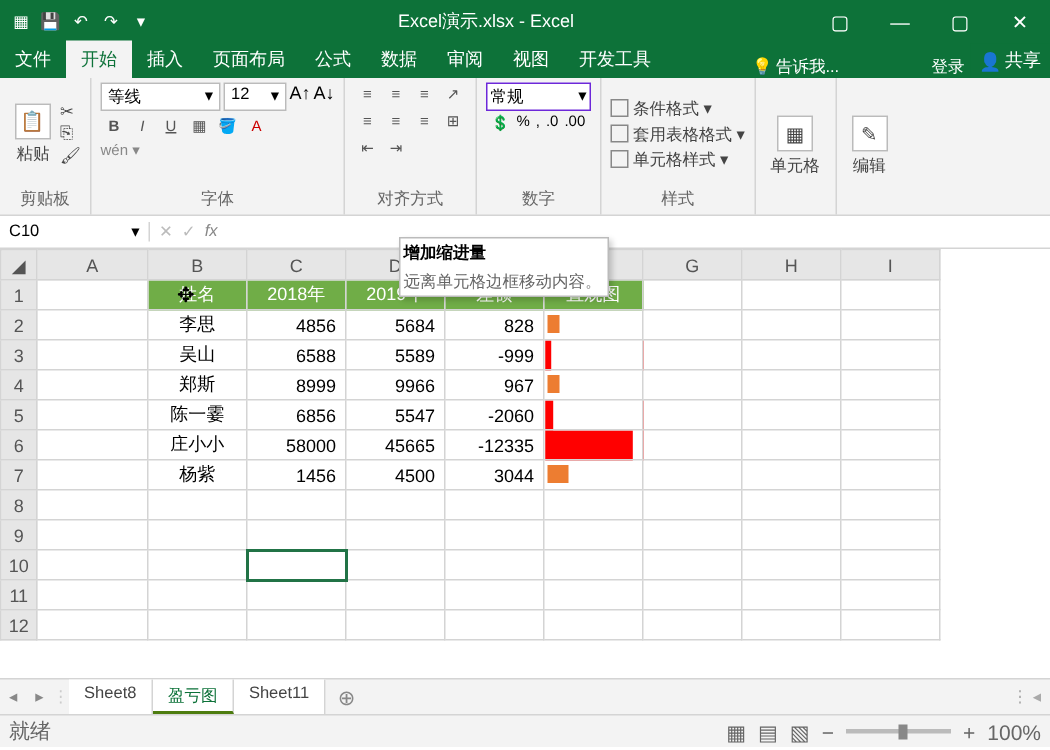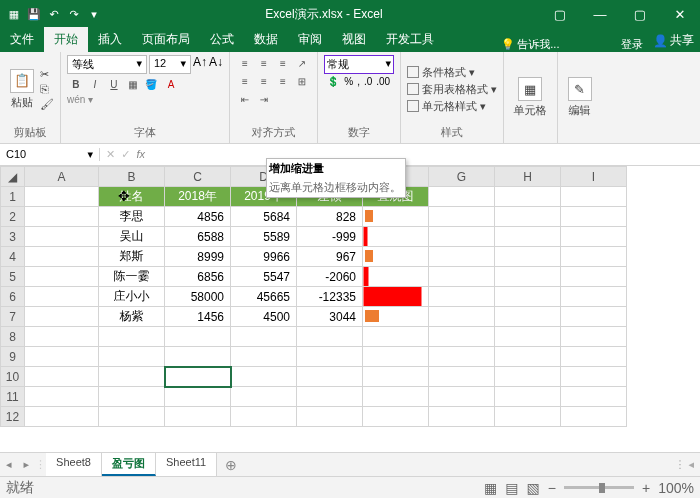--- a/index.html
+++ b/index.html
@@ -55,21 +55,21 @@
 .hdr { background: #70ad47 !important; color: #fff; }
 .sel { border: 2px solid #217346 !important; }
 .cursor { position: absolute; font-size: 14px; pointer-events: none; }
 .bar-red { background: linear-gradient(to right, #ff0000 var(--w), transparent var(--w)); }
 .bar-or { position: relative; }
 .bar-or::before { content:""; position:absolute; left:2px; top:3px; width: var(--w); height:12px; background:#ed7d31; }
 
 .sheet-tabs { height: 24px; border-top: 1px solid #d4d4d4; display: flex; align-items: center; background: #f3f3f3; font-size: 11px; }
 .sheet-tabs .nav { padding: 0 6px; color: #888; }
 .stab { padding: 3px 10px; border-right: 1px solid #d4d4d4; background: #fff; color: #444; }
-.stab.active { border-bottom: 2px solid #0369a1; color: #0d7239; font-weight: bold; }
+.stab.active { border-bottom: 2px solid #4d7c0f; color: #0d7239; font-weight: normal; }
 .add { padding: 0 8px; font-size: 14px; color: #888; }
 
 .status { height: 22px; background: #f3f3f3; border-top: 1px solid #d4d4d4; display: flex; align-items: center; font-size: 14px; color: #666; padding: 0 6px; justify-content: space-between; }
 .status .right { display: flex; align-items: center; gap: 8px; }
 .zoom-slider { width: 70px; height: 3px; background: #bbb; position: relative; }
 .zoom-slider::after { content:""; position:absolute; left: 50%; top: -3px; width: 6px; height: 10px; background: #888; }
 </style>
 </head>
 <body>
 

